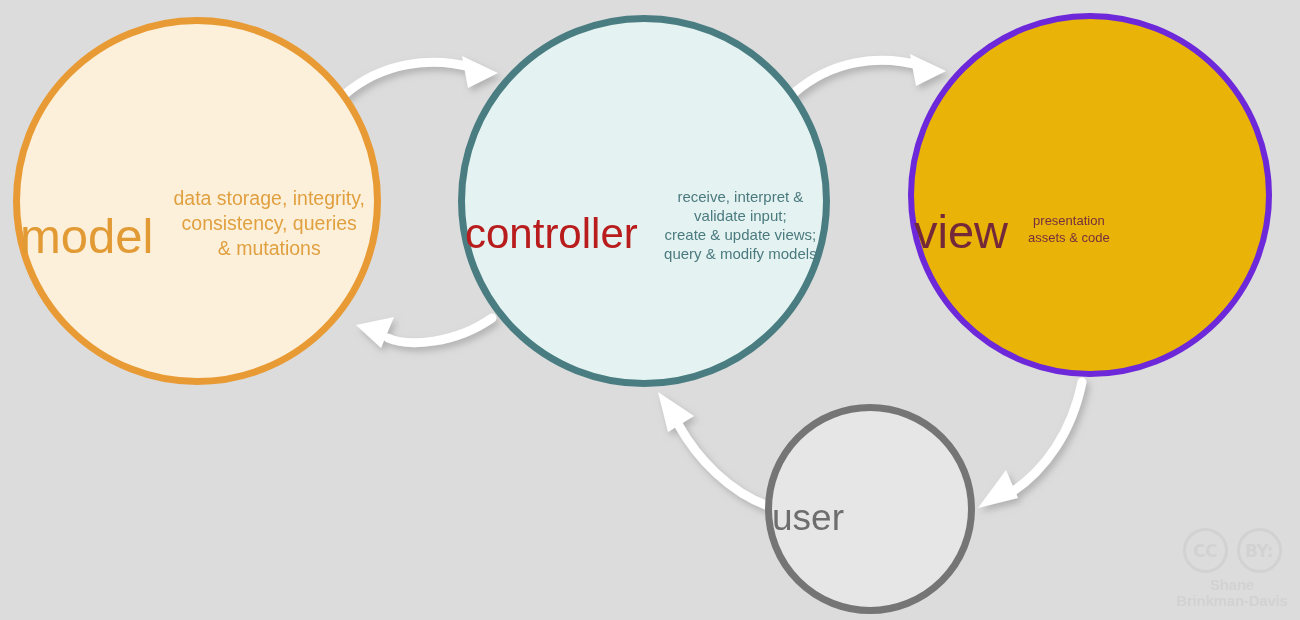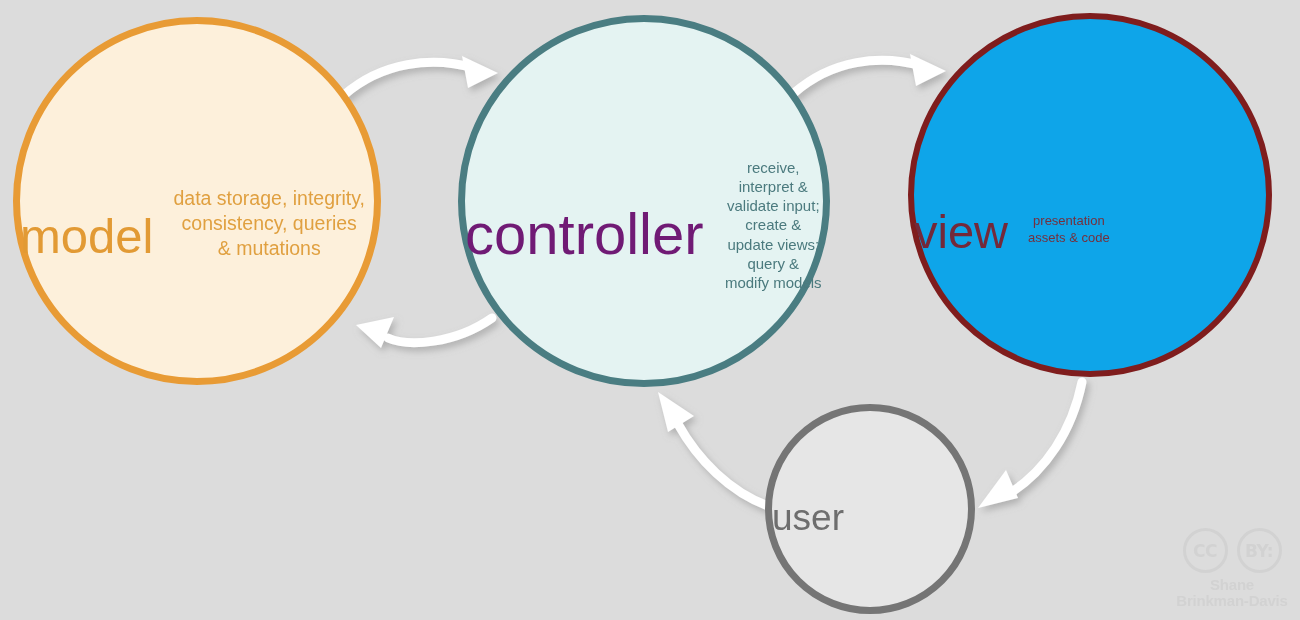--- a/index.html
+++ b/index.html
@@ -63,36 +63,36 @@
   }
 
   
   #node-controller {
     left: 458px; top: 15px;
     width: 372px; height: 372px;
     background: #e4f3f2;
     border: 7px solid #4a7d82;
   }
   #node-controller .node-title {
-    color: #701a75;
-    font-size: 58px;
+    color: #b91c1c;
+    font-size: 42px;
     margin-top: 66px;
   }
   #node-controller .node-desc {
     color: #4b7a7e;
     font-size: 15px;
     margin-top: 48px;
   }
 
   
   #node-view {
     left: 908px; top: 13px;
     width: 364px; height: 364px;
-    background: #0ea5e9;
-    border: 6px solid #7f1d1d;
+    background: #eab308;
+    border: 6px solid #6d28d9;
   }
   #node-view .node-title {
     color: #74293a;
     font-size: 47px;
     margin-top: 72px;
   }
   #node-view .node-desc {
     color: #75303d;
     font-size: 13px;
     margin-top: 70px;

